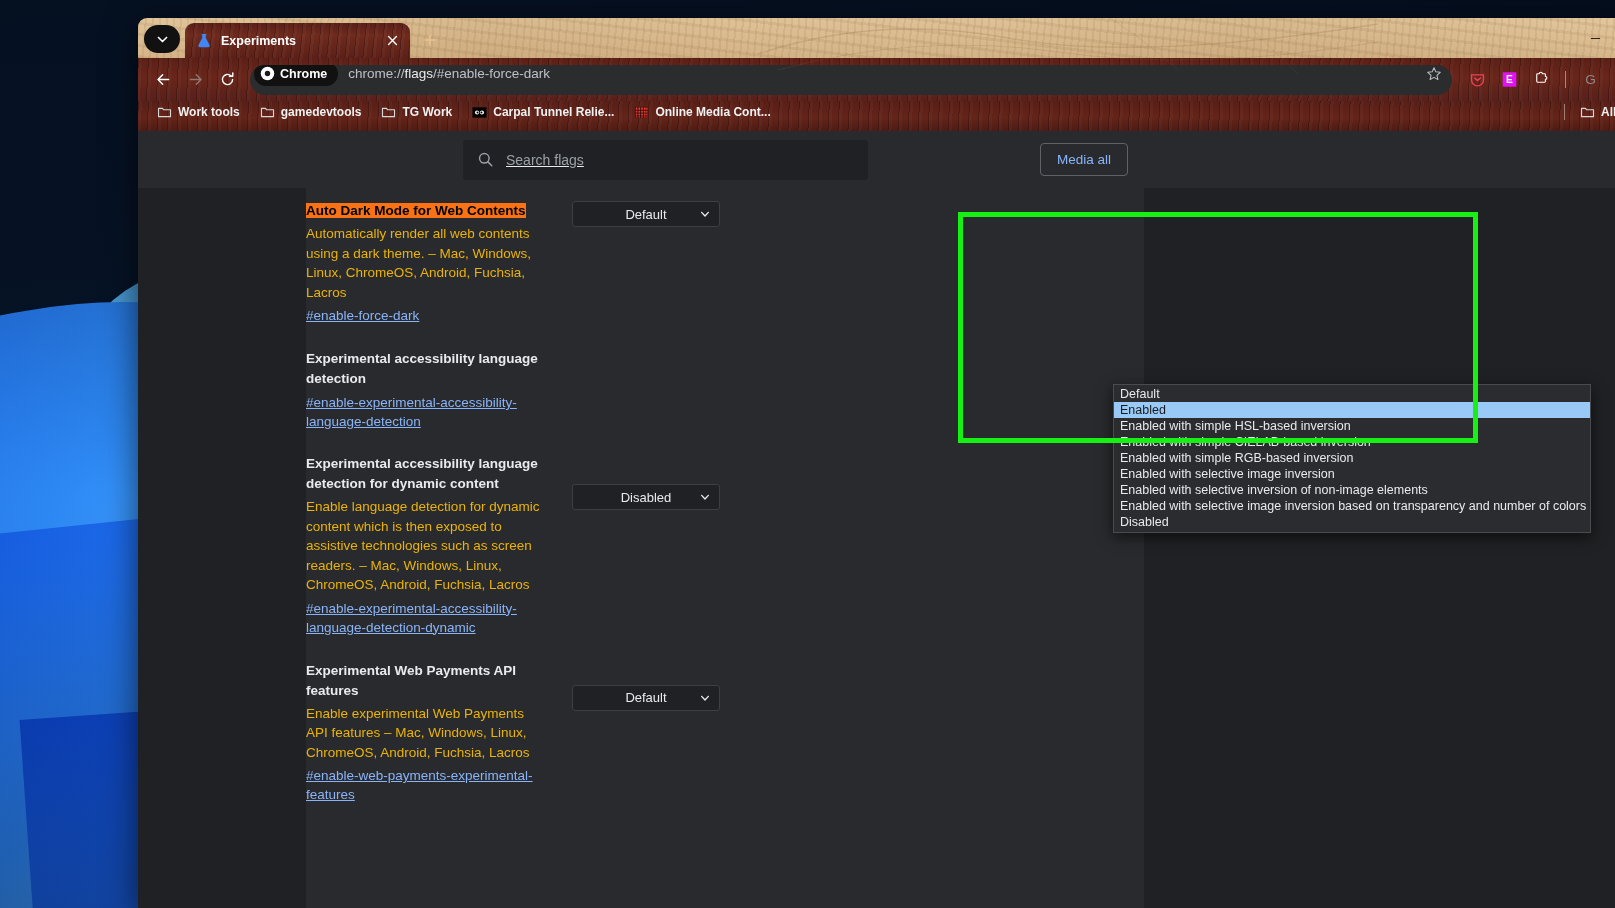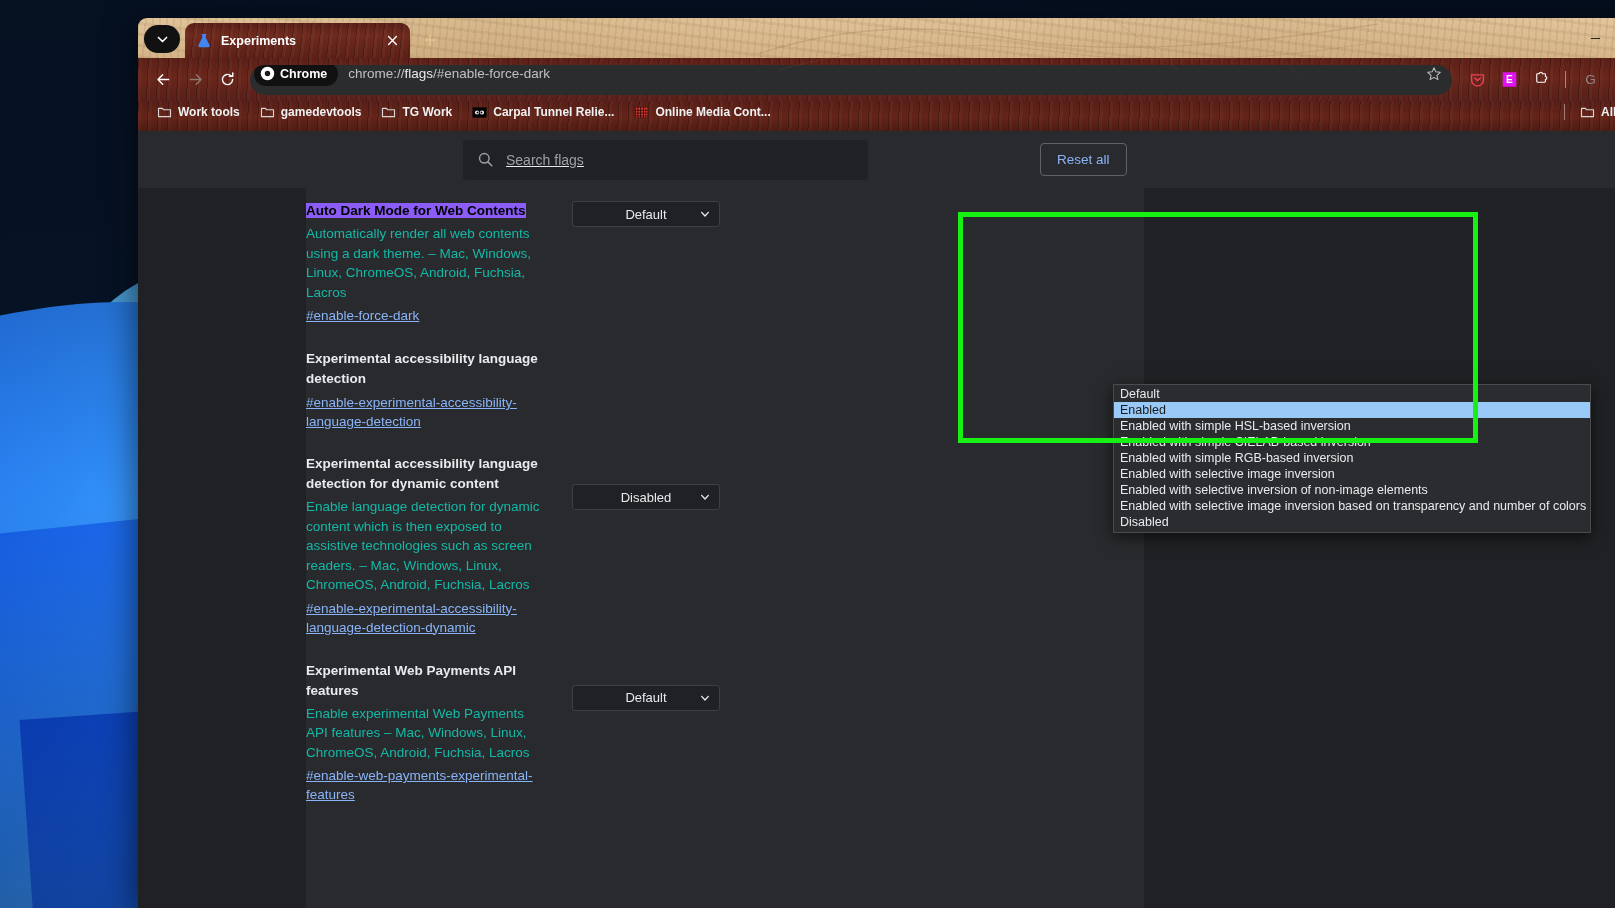--- a/index.html
+++ b/index.html
@@ -347,25 +347,25 @@
     margin-left: -305px;
   }
   .flag-title {
     color: #e8eaed;
     font-size: 13.5px;
     font-weight: bold;
     line-height: 20px;
     display: inline;
   }
   .flag-title.hl {
-    background: #8b5cf6;
+    background: #f97316;
     color: #000000;
   }
   .flag-desc {
-    color: #14b8a6;
+    color: #eab308;
     font-size: 13.5px;
     line-height: 19.5px;
     margin-top: 3px;
   }
   .flag-perm {
     color: #8ab4f8;
     font-size: 13.5px;
     text-decoration: underline;
     line-height: 19px;
     margin-top: 4px;
@@ -656,21 +656,21 @@
     <div class="page">
 
       <div class="flags-header">
         <div class="search-wrap">
           <svg viewBox="0 0 20 20" width="17" height="17">
             <circle cx="8.6" cy="8.6" r="5.6" fill="none" stroke="#9aa0a6" stroke-width="1.7"></circle>
             <path d="M12.8 12.8 L17.4 17.4" stroke="#9aa0a6" stroke-width="1.7" stroke-linecap="round"></path>
           </svg>
           <input class="search-input" type="text" placeholder="Search flags" style="">
         </div>
-        <button class="reset-all">Reset all</button>
+        <button class="reset-all">Media all</button>
       </div>
 
       <div class="page-body">
         <div class="gutter-left"></div>
 
         <div class="flags-col">
 
           <div class="flag-row" style="margin-top:5px;">
             <div class="flag-text">
               <div><span class="flag-title hl">Auto Dark Mode for Web Contents</span></div>

